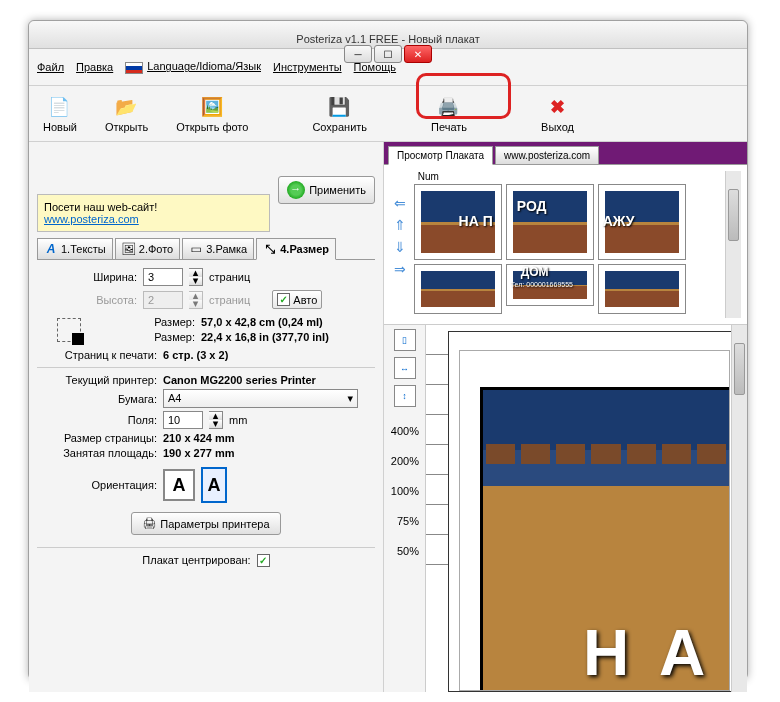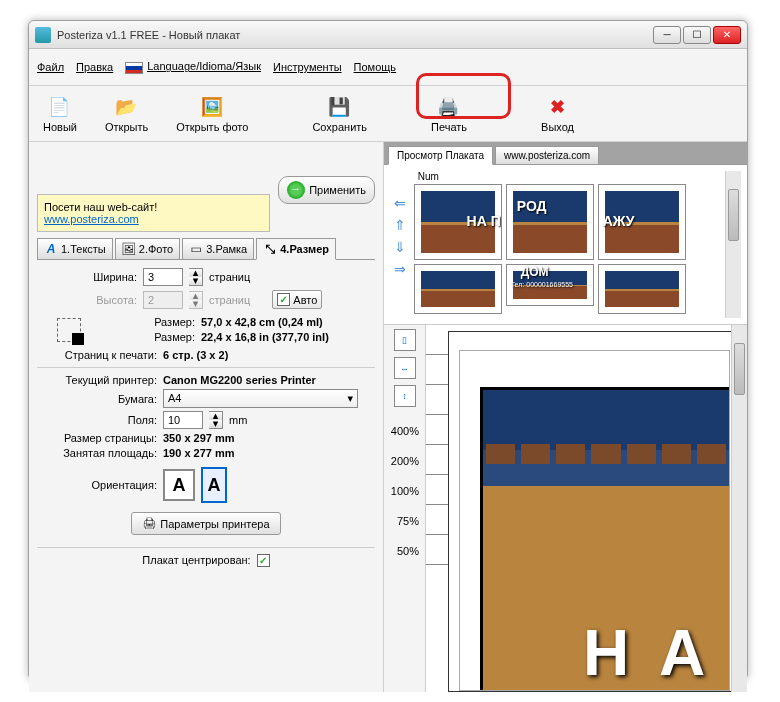--- a/index.html
+++ b/index.html
@@ -1,36 +1,36 @@
 <!DOCTYPE html>
 <html><head>
 <meta charset="utf-8">
 <style>
 * { box-sizing: border-box; margin: 0; padding: 0; font-family: Tahoma, Arial, sans-serif; font-size: 11px; }
 body { background: #fff; width: 780px; height: 702px; position: relative; overflow: hidden; }
 .outer-shadow { position: absolute; left: 28px; top: 20px; width: 720px; height: 660px; background: #f0f0f0; border: 1px solid #a0a0a0; border-radius: 6px; box-shadow: 0 0 8px rgba(0,0,0,0.3); }
-.titlebar { height: 28px; background: linear-gradient(#f8f8f8,#e0e0e0); border-radius: 6px 6px 0 0; display: flex; align-items: center; padding: 0 6px; border-bottom: 1px solid #c0c0c0; }
+.titlebar { height: 28px; background: linear-gradient(#f8f8f8,#e0e0e0); border-radius: 6px 6px 0 0; display: flex; align-items: center; padding: 12px 6px; border-bottom: 1px solid #c0c0c0; flex-direction: column; }
 .titlebar .app-icon { width: 16px; height: 16px; background: linear-gradient(#5bd, #29a); border-radius: 2px; margin-right: 6px; }
 .titlebar .title-text { flex: 1; color: #333; }
 .win-btns { display: flex; gap: 2px; }
 .win-btn { width: 28px; height: 18px; border: 1px solid #888; border-radius: 3px; background: linear-gradient(#f8f8f8,#ddd); display: flex; align-items: center; justify-content: center; font-size: 10px; }
 .win-btn.close { background: linear-gradient(#f66,#d22); color: #fff; border-color: #a00; }
 .menubar { height: 37px; display: flex; align-items: center; gap: 12px; padding: 0 8px; border-bottom: 1px solid #d0d0d0; background: #f4f4f4; }
 .menubar span { text-decoration: underline; cursor: default; }
 .flag { width: 18px; height: 12px; border: 1px solid #888; display: inline-block; position: relative; background: linear-gradient(180deg,#fff 0 33%,#0039a6 33% 66%,#d52b1e 66% 100%); vertical-align: middle; margin-right: 4px; }
 .toolbar { height: 56px; display: flex; align-items: center; padding: 4px 8px; border-bottom: 1px solid #d0d0d0; background: #f4f4f4; gap: 16px; }
 .tool-btn { display: flex; flex-direction: column; align-items: center; gap: 2px; padding: 2px 6px; }
 .tool-icon { width: 24px; height: 24px; display: flex; align-items: center; justify-content: center; font-size: 18px; }
 .highlight-box { border: 3px solid #d22; border-radius: 10px; position: absolute; left: 416px; top: 73px; width: 95px; height: 46px; pointer-events: none; }
 .content { display: flex; height: 550px; }
 .left-panel { width: 355px; padding: 6px 8px; border-right: 1px solid #d0d0d0; background: #f4f4f4; overflow: hidden; }
 .website-row { display: flex; gap: 8px; align-items: center; margin-bottom: 6px; }
 .website-box { flex: 1; border: 1px solid #bbb; padding: 6px; background: #fef9c3; margin-top: 46px; }
 .website-box a { color: #06c; text-decoration: underline; }
-.apply-btn { display: inline-flex; align-items: center; gap: 4px; padding: 4px 8px; border: 1px solid #999; border-radius: 10px; background: linear-gradient(#fff,#e0e0e0); }
+.apply-btn { display: inline-flex; align-items: center; gap: 4px; padding: 4px 8px; border: 1px solid #999; border-radius: 3px; background: linear-gradient(#fff,#e0e0e0); }
 .apply-icon { width: 18px; height: 18px; background: radial-gradient(circle,#5c5 40%,#2a2 70%); border-radius: 50%; position: relative; }
 .apply-icon::after { content: "→"; color: #fff; font-weight: bold; position: absolute; left: 3px; top: 0px; }
 .tabs { display: flex; border-bottom: 1px solid #999; margin-bottom: 8px; }
 .tab { padding: 3px 6px; border: 1px solid #999; border-bottom: none; background: linear-gradient(#fff,#ddd); margin-right: 2px; display: flex; align-items: center; gap: 3px; font-size: 10px; }
 .tab.active { background: #f4f4f4; border-bottom: 1px solid #f4f4f4; margin-bottom: -1px; font-weight: bold; }
 .tab-icon { width: 14px; height: 14px; display: flex; align-items: center; justify-content: center; font-size: 12px; }
 .form-row { display: flex; align-items: center; gap: 6px; margin: 4px 0; justify-content: flex-start; padding-left: 40px; }
 .form-row label { min-width: 60px; text-align: right; }
 .spinner { border: 1px solid #888; background: #fff; width: 40px; padding: 2px 4px; }
 .spinner.disabled { background: #eee; color: #999; border-color: #bbb; }
@@ -44,21 +44,21 @@
 .info-row .val { font-weight: bold; }
 .size-icon { width: 24px; height: 24px; border: 1px dashed #666; position: relative; margin-right: 8px; }
 .size-icon::after { content: ""; position: absolute; right: -4px; bottom: -4px; width: 12px; height: 12px; background: #000; }
 .select { border: 1px solid #888; background: linear-gradient(#fff,#eee); padding: 2px 4px; width: 195px; display: flex; justify-content: space-between; }
 .orient-btn { width: 32px; height: 32px; border: 2px solid #888; display: flex; align-items: center; justify-content: center; font-size: 18px; font-weight: bold; background: #fff; }
 .orient-btn.active { border-color: #06c; background: #e8f0ff; }
 .orient-btn.portrait { width: 26px; height: 36px; }
 .printer-btn { display: inline-flex; align-items: center; gap: 4px; padding: 4px 10px; border: 1px solid #999; border-radius: 3px; background: linear-gradient(#fff,#e0e0e0); margin: 6px auto; }
 .center-row { text-align: center; }
 .right-panel { flex: 1; display: flex; flex-direction: column; background: #fff; }
-.right-tabs { display: flex; border-bottom: 1px solid #999; background: #a3a3a3; padding-top: 4px; padding-left: 4px; }
+.right-tabs { display: flex; border-bottom: 1px solid #999; background: #701a75; padding-top: 4px; padding-left: 4px; }
 .right-tab { padding: 3px 8px; border: 1px solid #999; border-bottom: none; background: linear-gradient(#fff,#ddd); margin-right: 2px; font-size: 10px; }
 .right-tab.active { background: #fff; border-bottom: 1px solid #fff; margin-bottom: -1px; }
 .preview-grid { padding: 6px; display: flex; gap: 4px; border-bottom: 1px solid #ccc; }
 .nav-arrows { display: flex; flex-direction: column; gap: 6px; padding: 4px; margin-top: 20px; }
 .nav-arrows div { color: #4a90d9; font-size: 14px; }
 .grid-area { flex: 1; }
 .grid-label { font-size: 10px; margin-bottom: 2px; padding-left: 4px; }
 .thumb-row { display: flex; gap: 4px; margin-bottom: 4px; }
 .thumb { width: 88px; height: 76px; border: 1px solid #888; background: #fff; position: relative; overflow: hidden; }
 .thumb-img { position: absolute; inset: 6px; background: linear-gradient(180deg,#1a3a6e 0 50%,#b8843e 50% 55%,#8a4a2a 55% 100%); }
@@ -220,21 +220,21 @@
           <label>Поля:</label>
         <div class="spinner">10</div>
         <div class="spin-btns">
             <div>▴</div>
             <div>▾</div>
           </div>
         <span>mm</span>
       </div>
       <div class="info-row">
           <label>Размер страницы:</label>
-          <span class="val">350 x 297 mm</span>
+          <span class="val">210 x 424 mm</span>
         </div>
       <div class="info-row">
           <label>Занятая площадь:</label>
           <span class="val">190 x 277 mm</span>
         </div>
       <div class="info-row" style="align-items:center;margin-top:8px">
           <label>Ориентация:</label>
         <div class="orient-btn">A</div>
         <div class="orient-btn portrait active">A</div>
       </div>
@@ -261,21 +261,21 @@
           <div>⇐</div>
           <div>⇑</div>
           <div>⇓</div>
           <div>⇒</div>
         </div>
         <div class="grid-area">
           <div class="grid-label">Num</div>
           <div class="thumb-row">
             <div class="thumb">
                 <div class="thumb-img"></div>
-                <div class="thumb-text" style="top:28px;right:0">НА П</div>
+                <div class="thumb-text" style="top:28px;right:8px">НА П</div>
               </div>
             <div class="thumb">
                 <div class="thumb-img"></div>
                 <div class="thumb-text" style="top:13px;left:10px">РОД</div>
               </div>
             <div class="thumb">
                 <div class="thumb-img"></div>
                 <div class="thumb-text" style="top:28px;left:4px">АЖУ</div>
               </div>
           </div>

